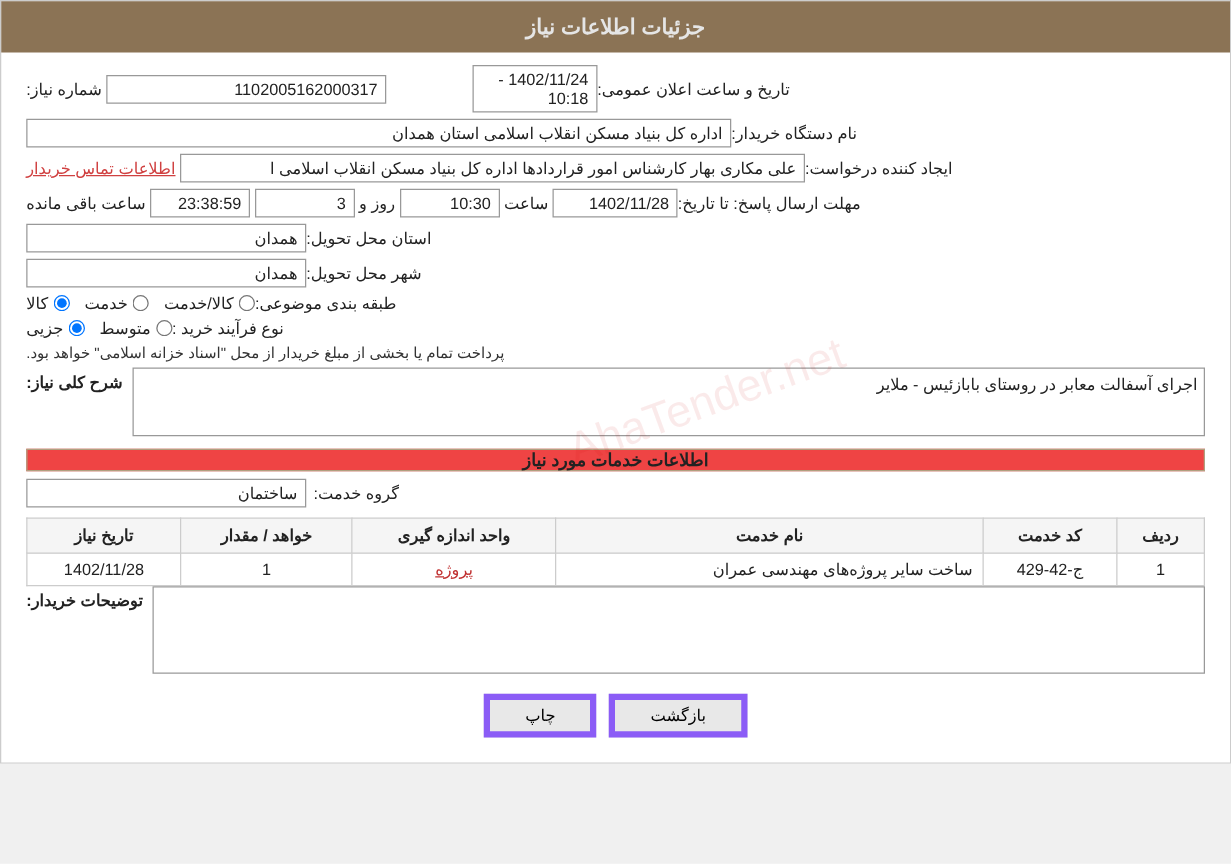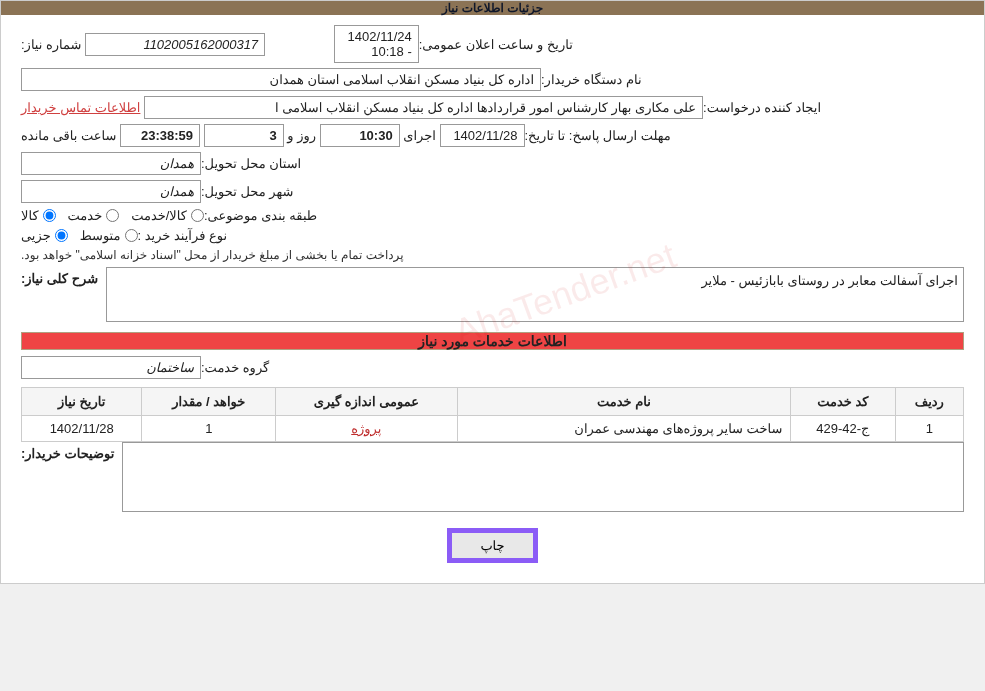--- a/index.html
+++ b/index.html
@@ -11,49 +11,47 @@
       color: #222;
     }
     .page-wrapper {
       max-width: 985px;
       margin: 0 auto;
       background: #fff;
       border: 1px solid #ccc;
     }
     .header-bar {
       background: #8b7355;
-      color: #0f172a;
-      text-align: center;
-      font-size: 12px;
+      color: #e5e5e5;
+      text-align: center;
+      font-size: 17px;
       font-weight: bold;
-      padding: 0 0;
+      padding: 10px 0;
     }
     .content {
       padding: 10px 20px 20px 20px;
     }
     .input-box {
       border: 1px solid #999;
       padding: 3px 6px;
       background: #fff;
       min-width: 80px;
       display: inline-block;
     }
     .input-wide {
       width: 340px;
     }
     .input-medium {
-      width: 180px;
-      font-style: italic;
+      width: 224px;
     }
     .input-small {
-      width: 85px;
+      width: 100px;
     }
     .input-xsmall {
       width: 60px;
-      font-weight: bold;
     }
     .section-header {
       background: #ef4444;
       text-align: center;
       font-weight: bold;
       font-size: 14px;
       padding: 0;
       margin: 10px 0 6px 0;
       border: 1px solid #b0a080;
     }
@@ -146,21 +144,21 @@
     .info-row {
       display: flex;
       align-items: center;
       justify-content: flex-end;
       margin-bottom: 5px;
     }
     .info-row .lbl {
       margin-right: 6px;
       white-space: nowrap;
       min-width: 80px;
-      text-align: left;
+      text-align: center;
     }
   </style>
 </head>
 <body>
 
 <div class="page-wrapper">
 
   <div class="header-bar">جزئیات اطلاعات نیاز</div>
 
   <div class="content">
@@ -169,35 +167,35 @@
       <span class="lbl">تاریخ و ساعت اعلان عمومی:</span>
       <span class="input-box input-small">1402/11/24 - 10:18</span>
       &nbsp;&nbsp;&nbsp;&nbsp;&nbsp;&nbsp;&nbsp;&nbsp;&nbsp;&nbsp;&nbsp;&nbsp;&nbsp;&nbsp;&nbsp;&nbsp;&nbsp;&nbsp;&nbsp;
       <span class="input-box input-medium">1102005162000317</span>
       &nbsp;
       <span>شماره نیاز:</span>
     </div>
 
     <div class="info-row">
       <span class="lbl">نام دستگاه خریدار:</span>
-      <span class="input-box input-wide" style="width:520px;">اداره کل بنیاد مسکن انقلاب اسلامی استان همدان</span>
+      <span class="input-box input-wide" style="width:564px;">اداره کل بنیاد مسکن انقلاب اسلامی استان همدان</span>
     </div>
 
     <div class="info-row">
       <span class="lbl">ایجاد کننده درخواست:</span>
-      <span class="input-box" style="width:559px;">علی مکاری بهار کارشناس امور قراردادها اداره کل بنیاد مسکن انقلاب اسلامی ا</span>
+      <span class="input-box" style="width:500px;">علی مکاری بهار کارشناس امور قراردادها اداره کل بنیاد مسکن انقلاب اسلامی ا</span>
       &nbsp;
       <span class="contact-link">اطلاعات تماس خریدار</span>
     </div>
 
     <div class="info-row">
       <span class="lbl" style="min-width:130px;">مهلت ارسال پاسخ: تا تاریخ:</span>
       <span class="input-box input-small">1402/11/28</span>
       &nbsp;
-      <span>اجرای</span>
+      <span>ساعت</span>
       &nbsp;
       <span class="input-box input-xsmall">10:30</span>
       &nbsp;
       <span>روز و</span>
       &nbsp;
       <span class="input-box input-xsmall">3</span>
       &nbsp;
       <span class="input-box input-xsmall">23:38:59</span>
       &nbsp;
       <span>ساعت باقی مانده</span>
@@ -266,21 +264,21 @@
       <span class="lbl">گروه خدمت:</span>
       <span class="input-box input-medium">ساختمان</span>
     </div>
 
     <table class="services-table">
       <thead>
         <tr>
           <th>ردیف</th>
           <th>کد خدمت</th>
           <th>نام خدمت</th>
-          <th>عمومی اندازه گیری</th>
+          <th>واحد اندازه گیری</th>
           <th>خواهد / مقدار</th>
           <th>تاریخ نیاز</th>
         </tr>
       </thead>
       <tbody id="services-tbody">
       <tr>
       <td>1</td>
       <td>ج-42-429</td>
       <td class="name-col">ساخت سایر پروژه‌های مهندسی عمران</td>
       <td><span class="proj-link">پروژه</span></td>
@@ -289,17 +287,18 @@
     </tr>
         </tbody>
     </table>
 
     <div class="tozihat-row">
       <textarea class="sharh-box" style="flex: 1 1 0%; height: 70px;"></textarea>
       <span class="tozihat-label">توضیحات خریدار:</span>
     </div>
 
     <div class="bottom-buttons">
+      <button class="btn btn-back">بازگشت</button>
       <button class="btn btn-print">چاپ</button>
     </div>
 
   </div>
 </div>
 
 </body></html>

